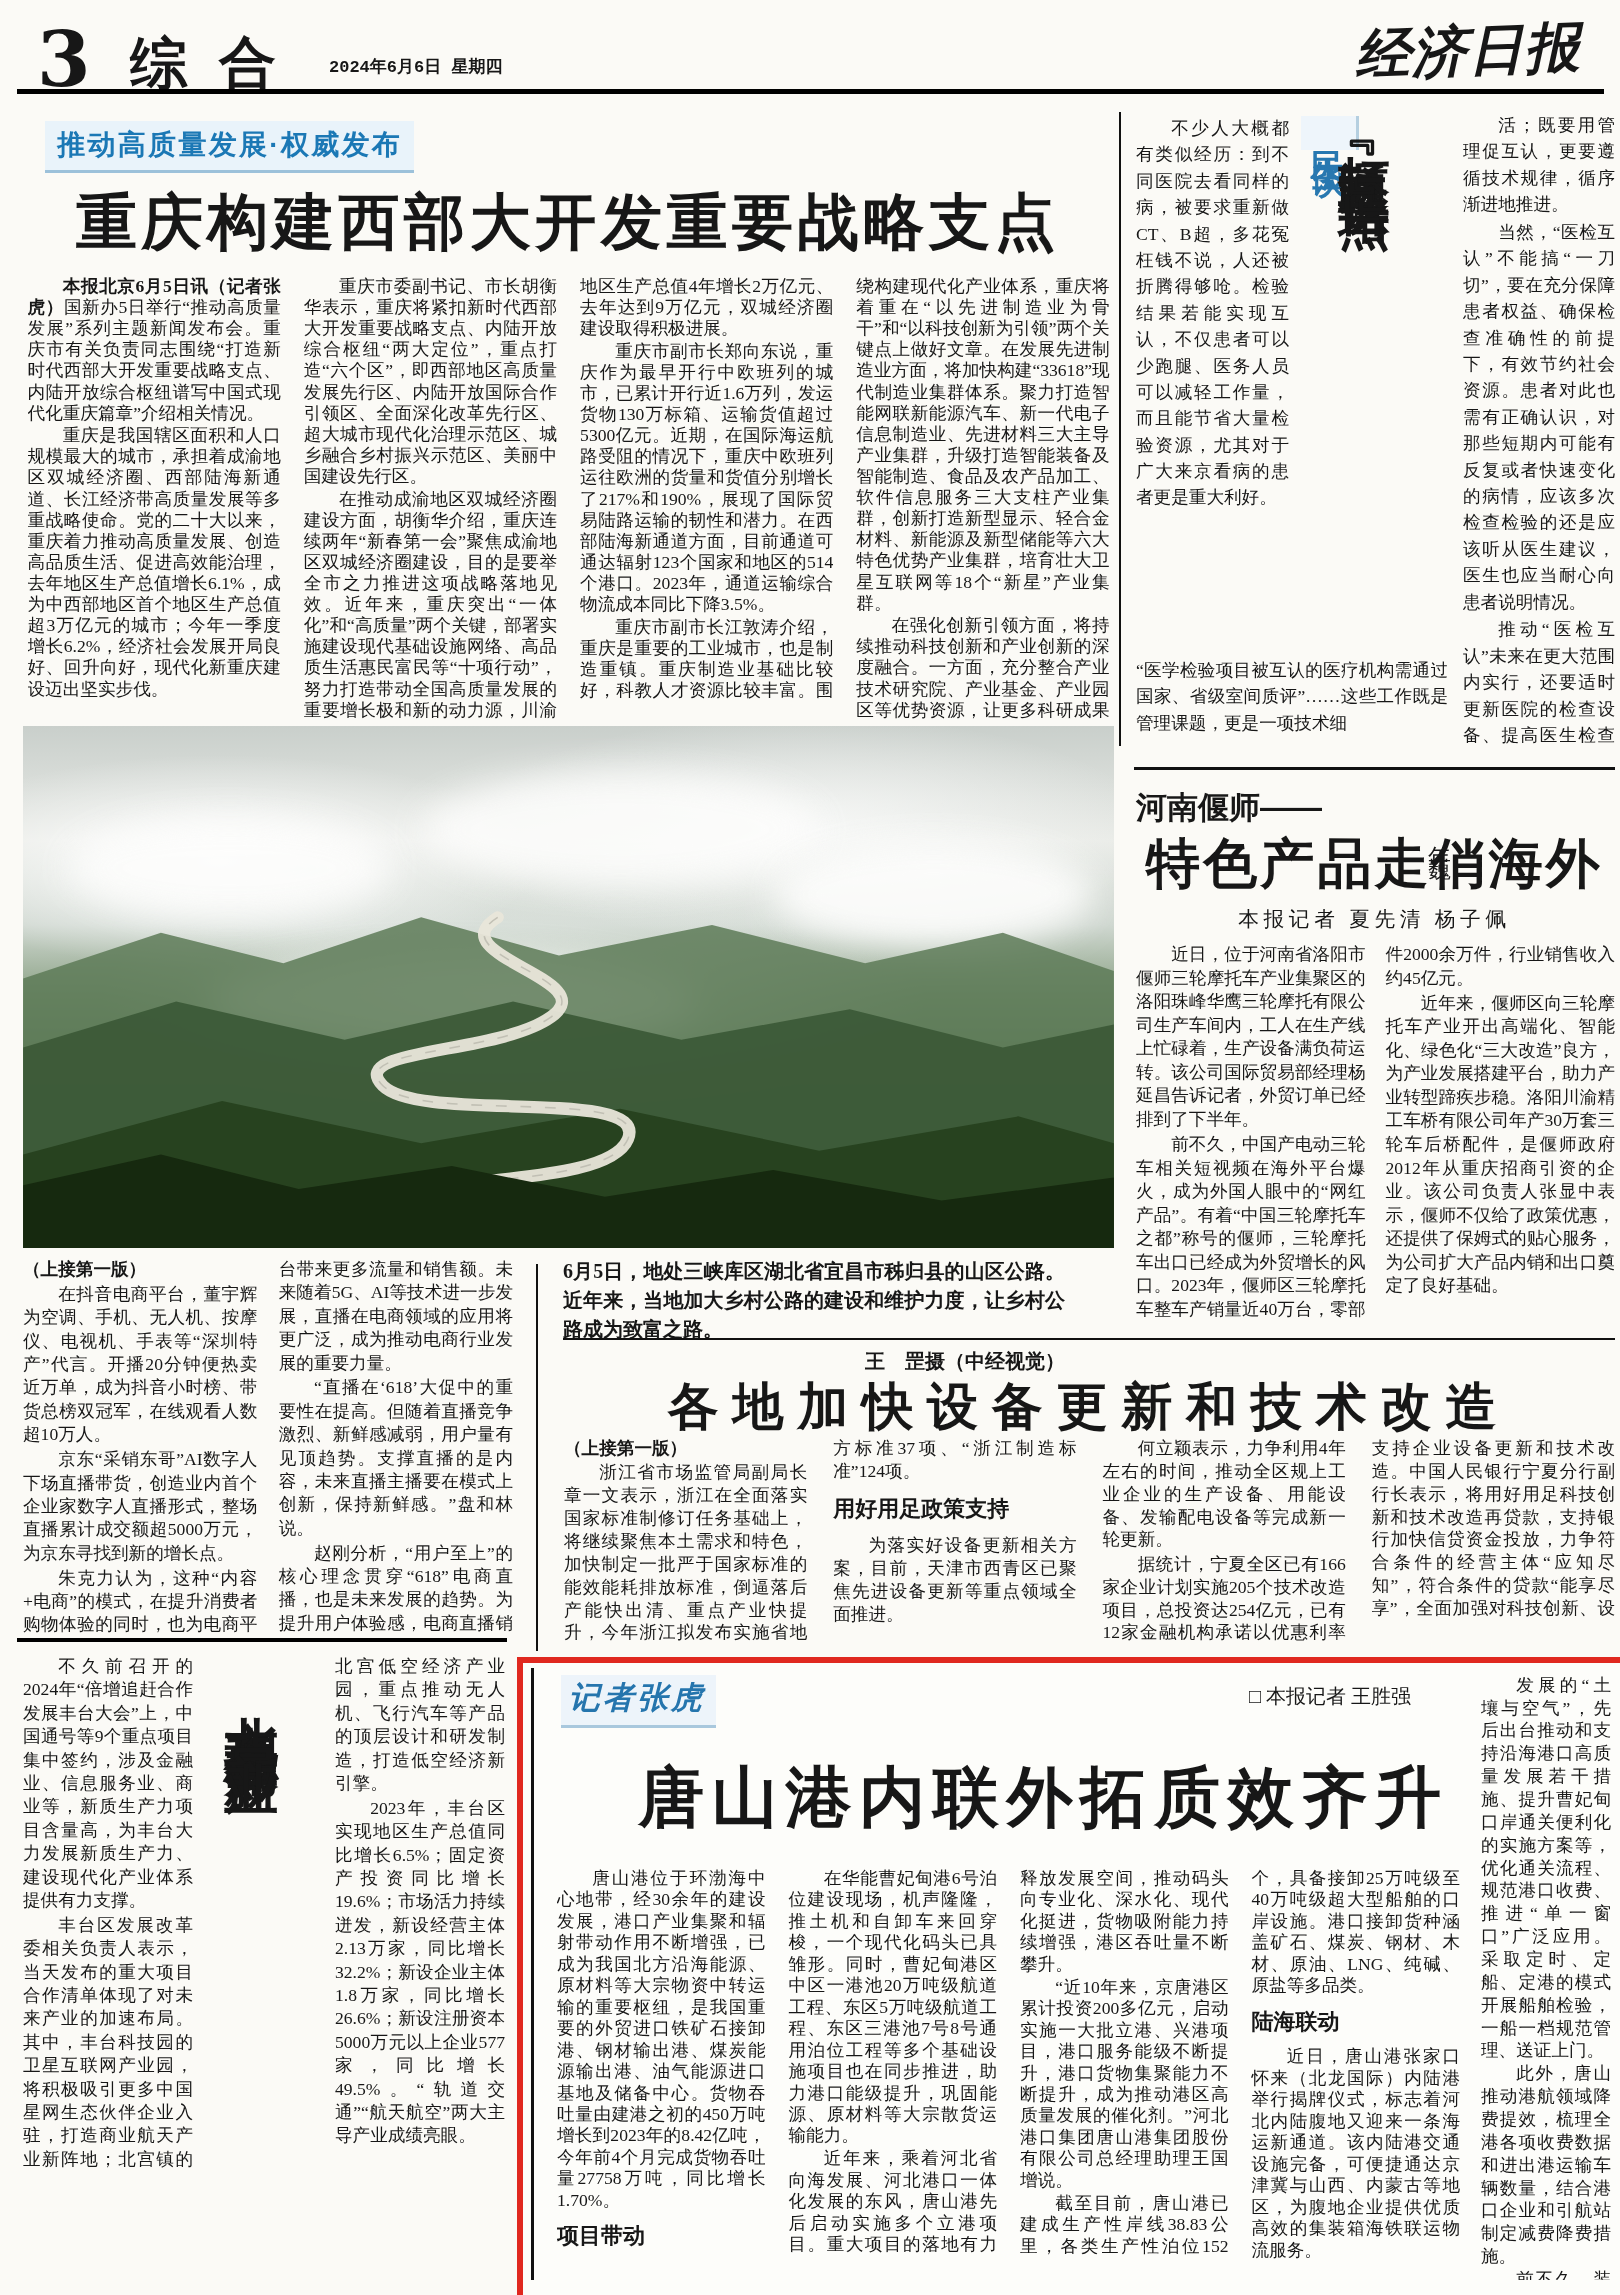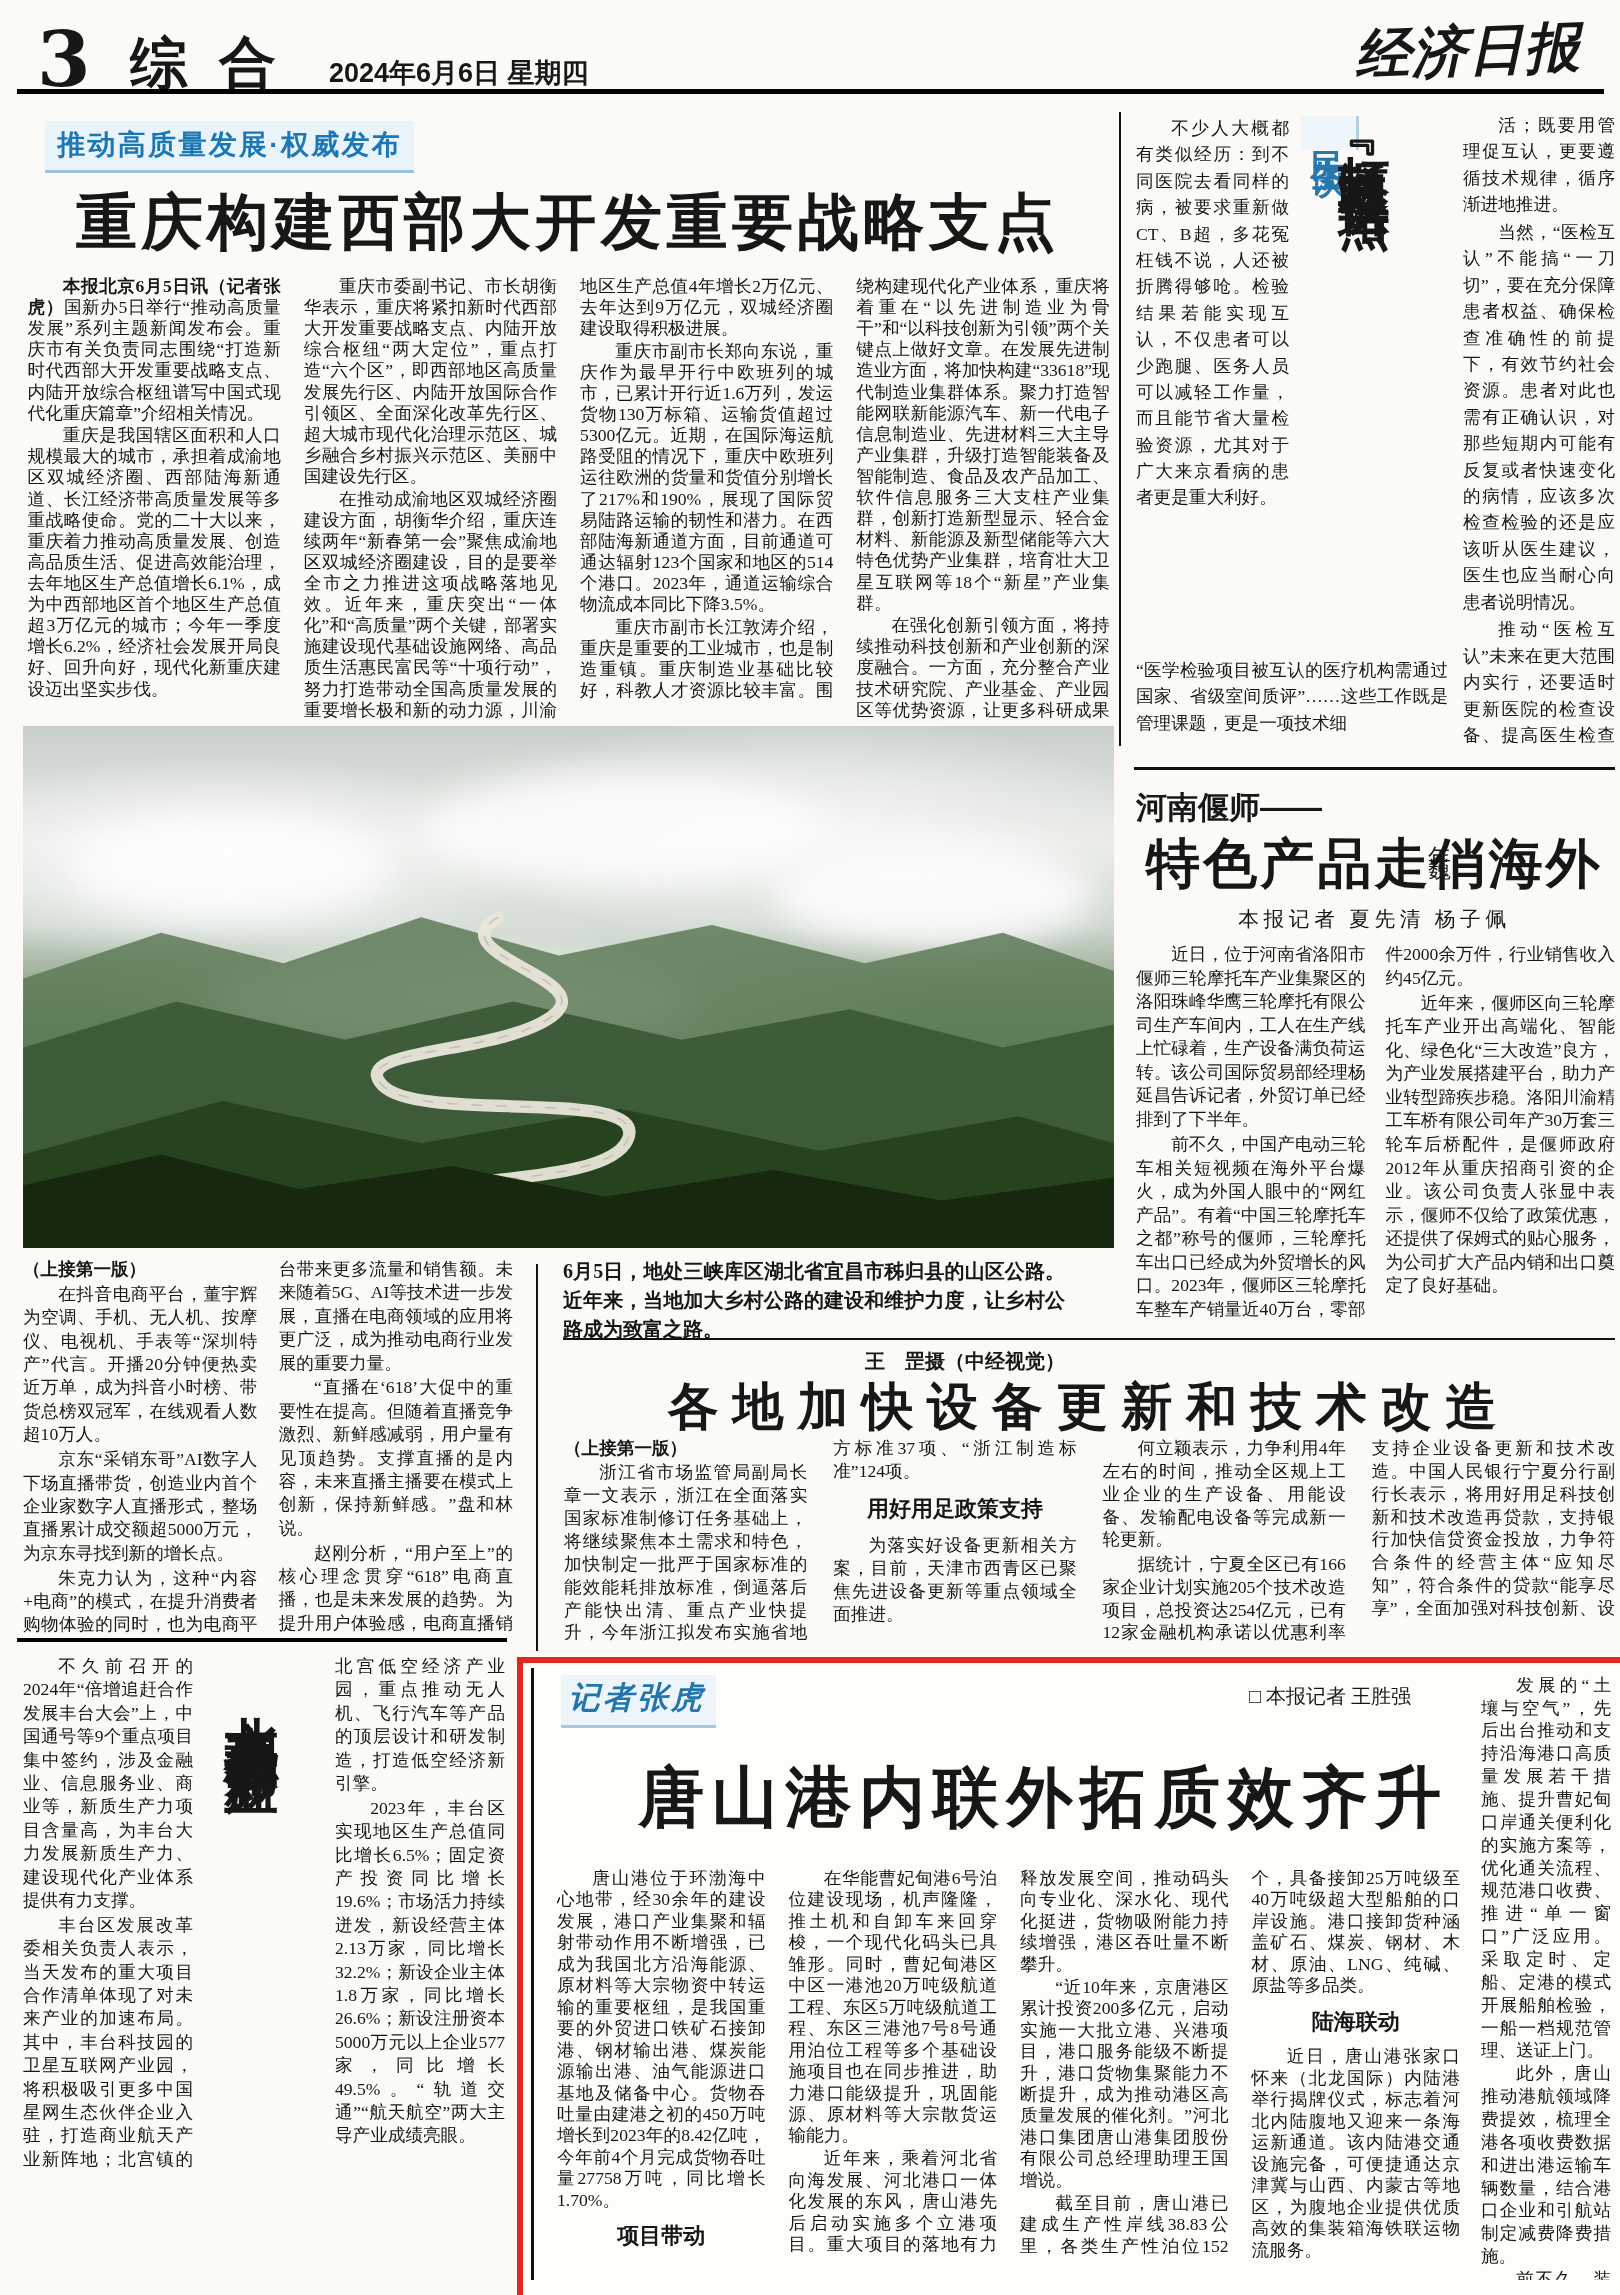--- a/index.html
+++ b/index.html
@@ -5,28 +5,28 @@
   html,body{margin:0;padding:0;}
   body{
     width:1620px;height:2295px;position:relative;overflow:hidden;
     background:#fbfaf6;color:#171717;
     font-family:"Liberation Serif","DejaVu Serif",serif;
   }
   .abs{position:absolute;}
   
   .page-num{left:37px;top:13.8px;font-size:77px;font-weight:900;font-family:"DejaVu Serif",serif;}
   .section-title{left:130px;top:26px;font-size:57px;font-weight:900;letter-spacing:32px;font-family:"Liberation Sans",sans-serif;}
-  .page-date{left:329px;top:55px;font-size:27px;font-weight:bold;font-family:Liberation Sans, sans-serif;}
+  .page-date{left:329px;top:55px;font-size:17px;font-weight:bold;font-family:Liberation Mono, monospace;}
   .masthead{left:1355px;top:13.8px;width:253px;font-size:55px;font-weight:900;font-style:italic;
     font-family:"DejaVu Serif",serif;transform:rotate(-2deg);letter-spacing:1.5px;}
   .top-rule{left:17px;width:1587px;top:89px;height:4.6px;background:#000;}
   
   .body-text{font-size:17.6px;line-height:1.2;text-align:justify;overflow:hidden;}
   .body-text p{margin:0 0 1.5px 0;text-indent:2em;}
-  .col-subhead{font-size:22px;font-weight:bold;text-align:center;text-indent:0!important;
+  .col-subhead{font-size:22px;font-weight:bold;text-indent:0!important;
     margin:12.2px 0 10.7px 0!important;font-family:"Liberation Sans",sans-serif;}
   .vrule{width:2.3px;background:#111;}
   .hrule{height:3.1px;background:#111;}
   
   .lead-kicker{left:45px;top:121px;font-size:28px;font-weight:bold;color:#1b78b5;
     background:#e9f3fa;padding:4.6px 12.2px 6.1px 12.2px;border-bottom:3.1px solid #9cc1da;
     font-family:"Liberation Sans",sans-serif;letter-spacing:2.3px;}
   .lead-headline{left:27.6px;top:182px;width:1081px;text-align:center;font-size:61px;font-weight:900;
     letter-spacing:4.6px;font-family:"Liberation Sans",sans-serif;}
   .lead-body{left:27.6px;top:276px;width:1082px;height:445px;column-count:4;column-gap:23px;}

